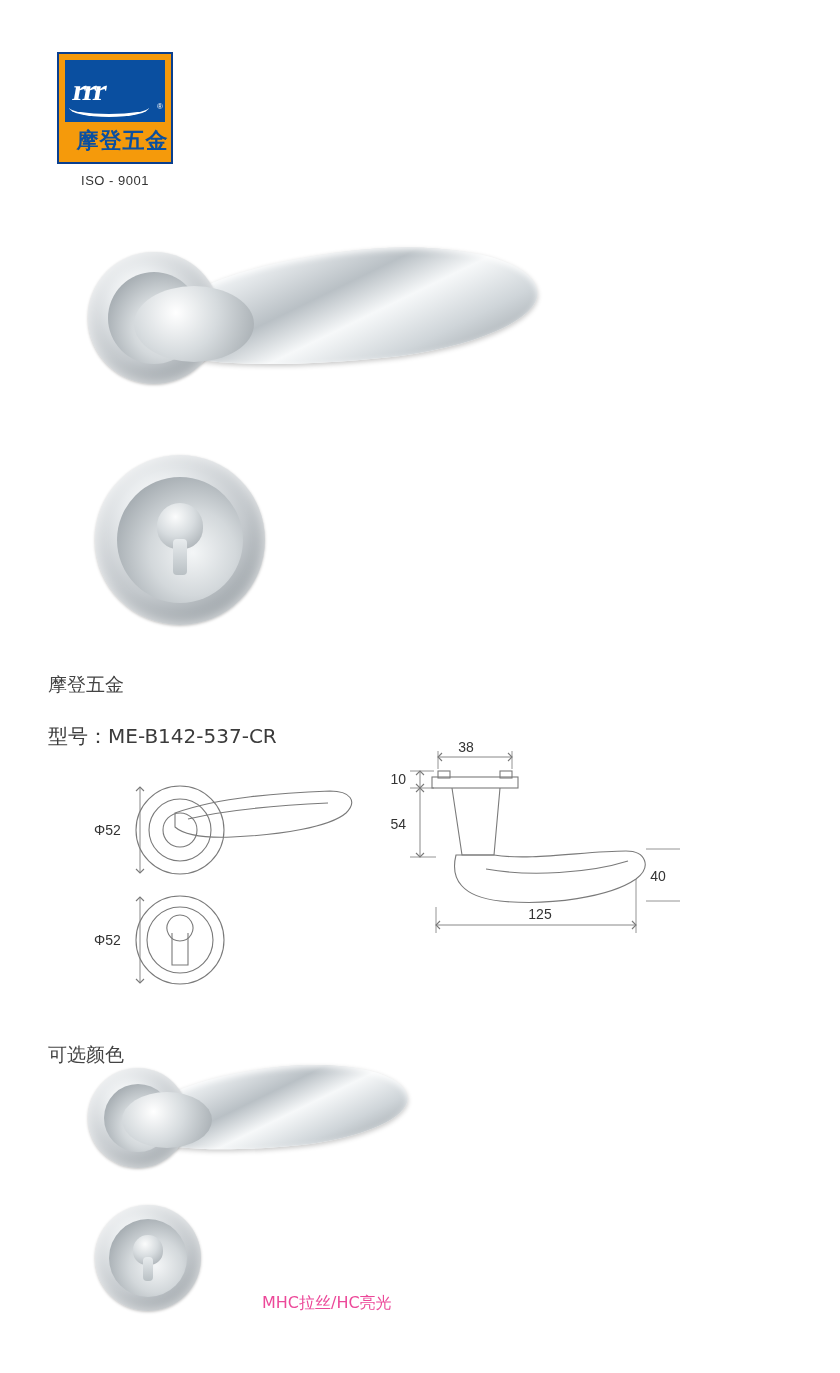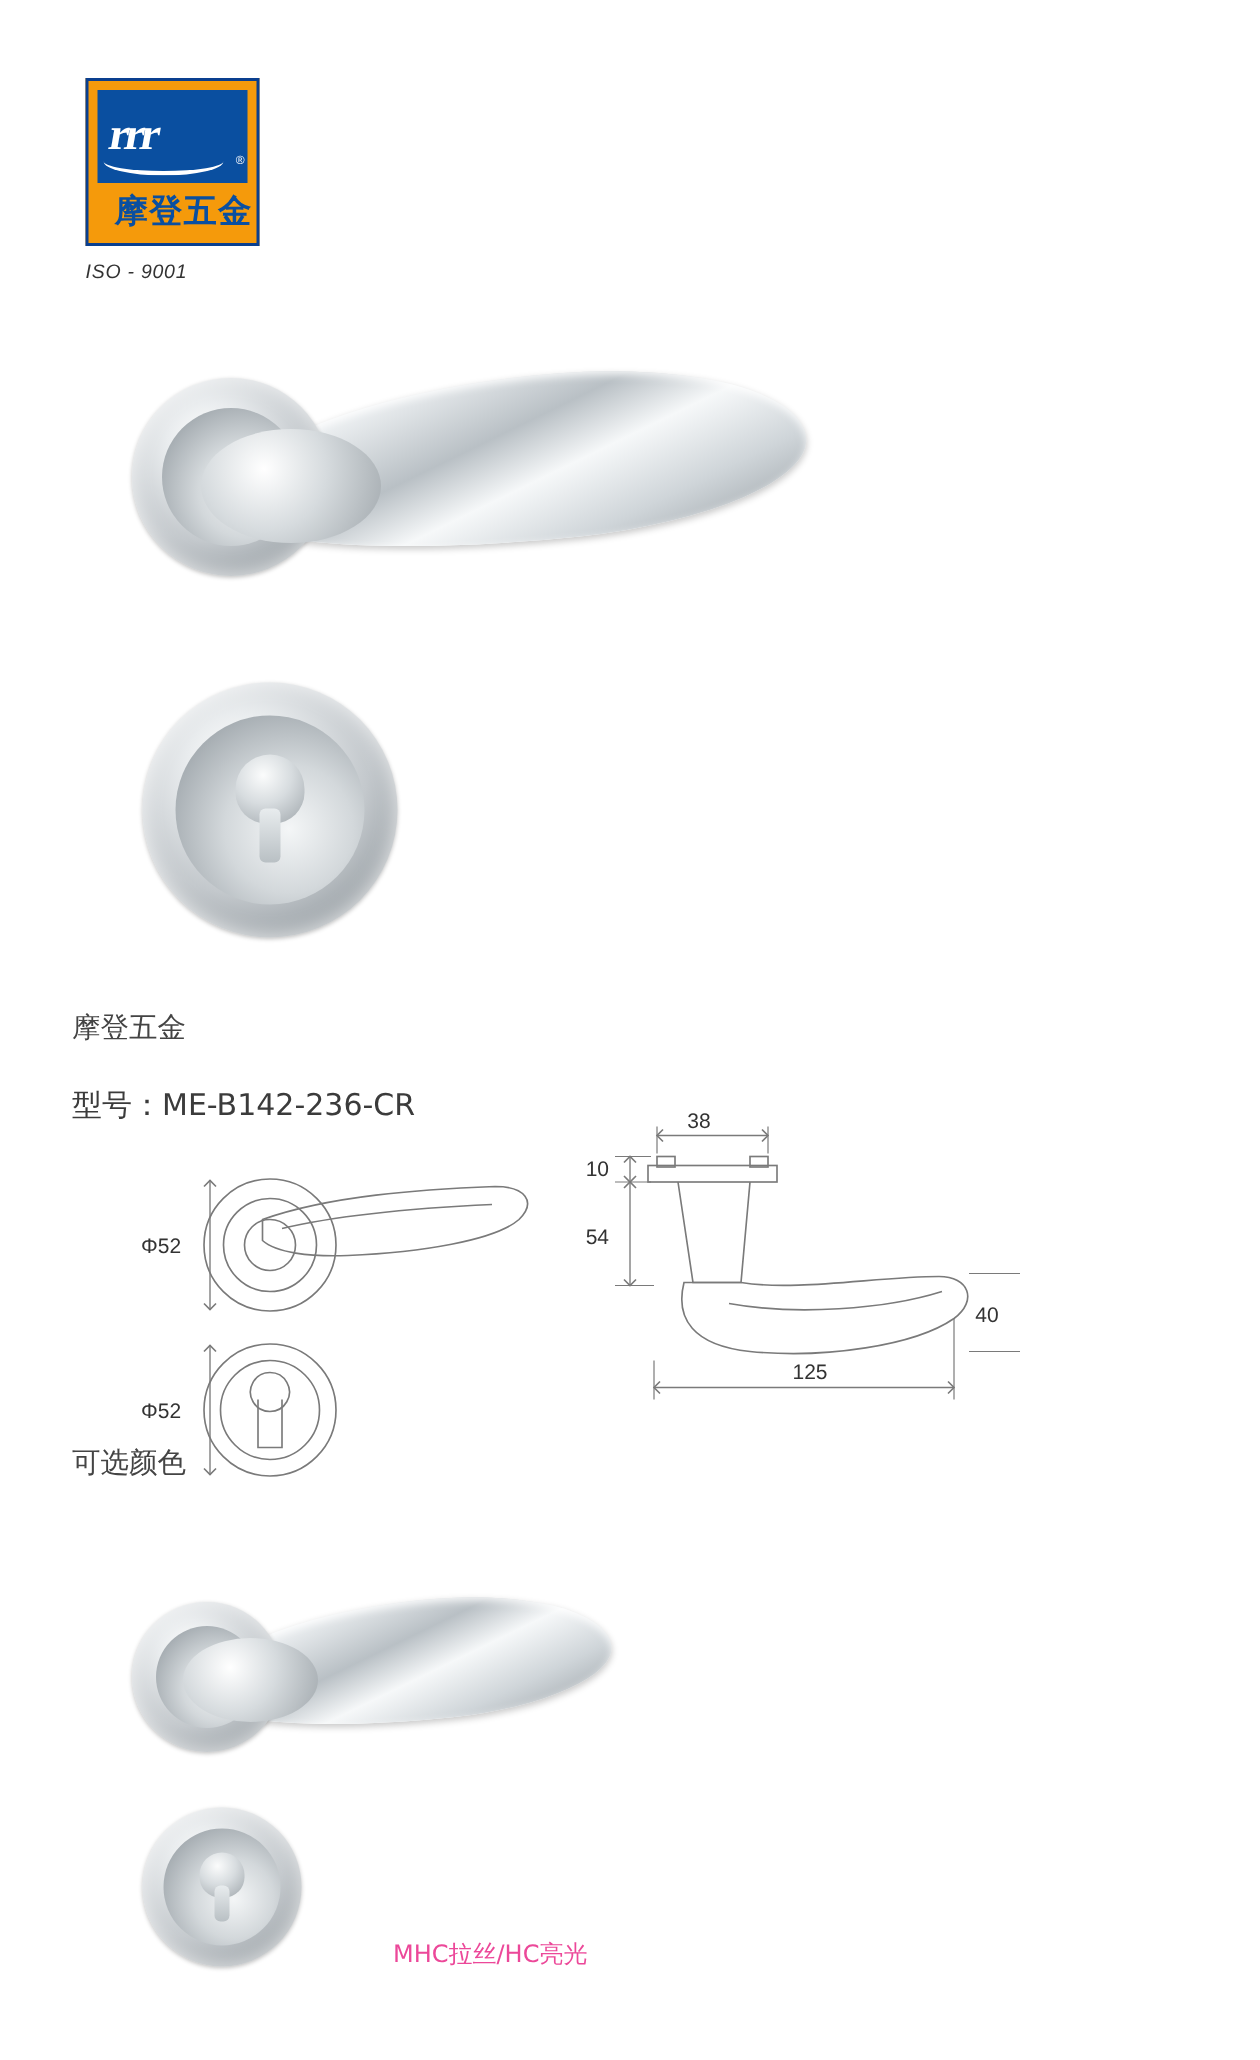--- a/index.html
+++ b/index.html
@@ -78,37 +78,37 @@
     text-align: center;
     color: #0a4fa0;
     font-size: 22px;
     font-weight: bold;
     letter-spacing: 1px;
     font-family: "DejaVu Sans", sans-serif;
     padding-left: 15px;
   }
   .iso-label {
     margin-top: 9px;
+    text-align: center;
     font-size: 13px;
     color: #333;
     letter-spacing: 0.5px;
-    font-style: italic;
   }
 
   
   .section-title {
     position: absolute;
     left: 48px;
     font-size: 19px;
     color: #444;
     font-family: "DejaVu Sans", sans-serif;
   }
   #params-title { top: 672px; }
   #model-line   { top: 723px; font-size: 20px; color: #3b3b3b; }
-  #colors-title { top: 962px; }
+  #colors-title { top: 1042px; }
 
   
   .photo { position: absolute; }
 
   .rose-plate {
     position: absolute;
     border-radius: 50%;
     background:
       radial-gradient(circle at 38% 32%, #ffffff 0%, #e9ecee 22%, #c3c8cc 55%, #9aa1a6 78%, #cfd4d7 100%);
     box-shadow: inset 0 0 14px rgba(255,255,255,.85), 0 1px 3px rgba(0,0,0,.25);
@@ -228,21 +228,21 @@
 </div>
 
 <div class="photo" id="photo-escutcheon-main">
   <div class="rose-plate"></div>
   <div class="rose-inner"></div>
   <div class="key-hole"></div>
   <div class="key-slot"></div>
 </div>
 
 <div class="section-title" id="params-title">摩登五金</div>
-<div class="section-title" id="model-line">型号：ME-B142-236-CR</div>
+<div class="section-title" id="model-line">型号：ME-B142-537-CR</div>
 
 <div class="drawing" id="drawing-left">
   <svg width="300" height="230" viewBox="0 0 300 230">
     <g fill="none" stroke="#7a7a7a" stroke-width="1.1">
 
       <circle cx="100" cy="55" r="44"></circle>
       <circle cx="100" cy="55" r="31"></circle>
       <circle cx="100" cy="55" r="17"></circle>
       <path d="M95 38 C140 22, 200 18, 250 16 C270 16, 278 26, 266 38 C250 52, 200 60, 152 62 C126 63, 104 60, 95 52 Z"></path>
       <path d="M108 44 C150 34, 205 30, 248 28"></path>

